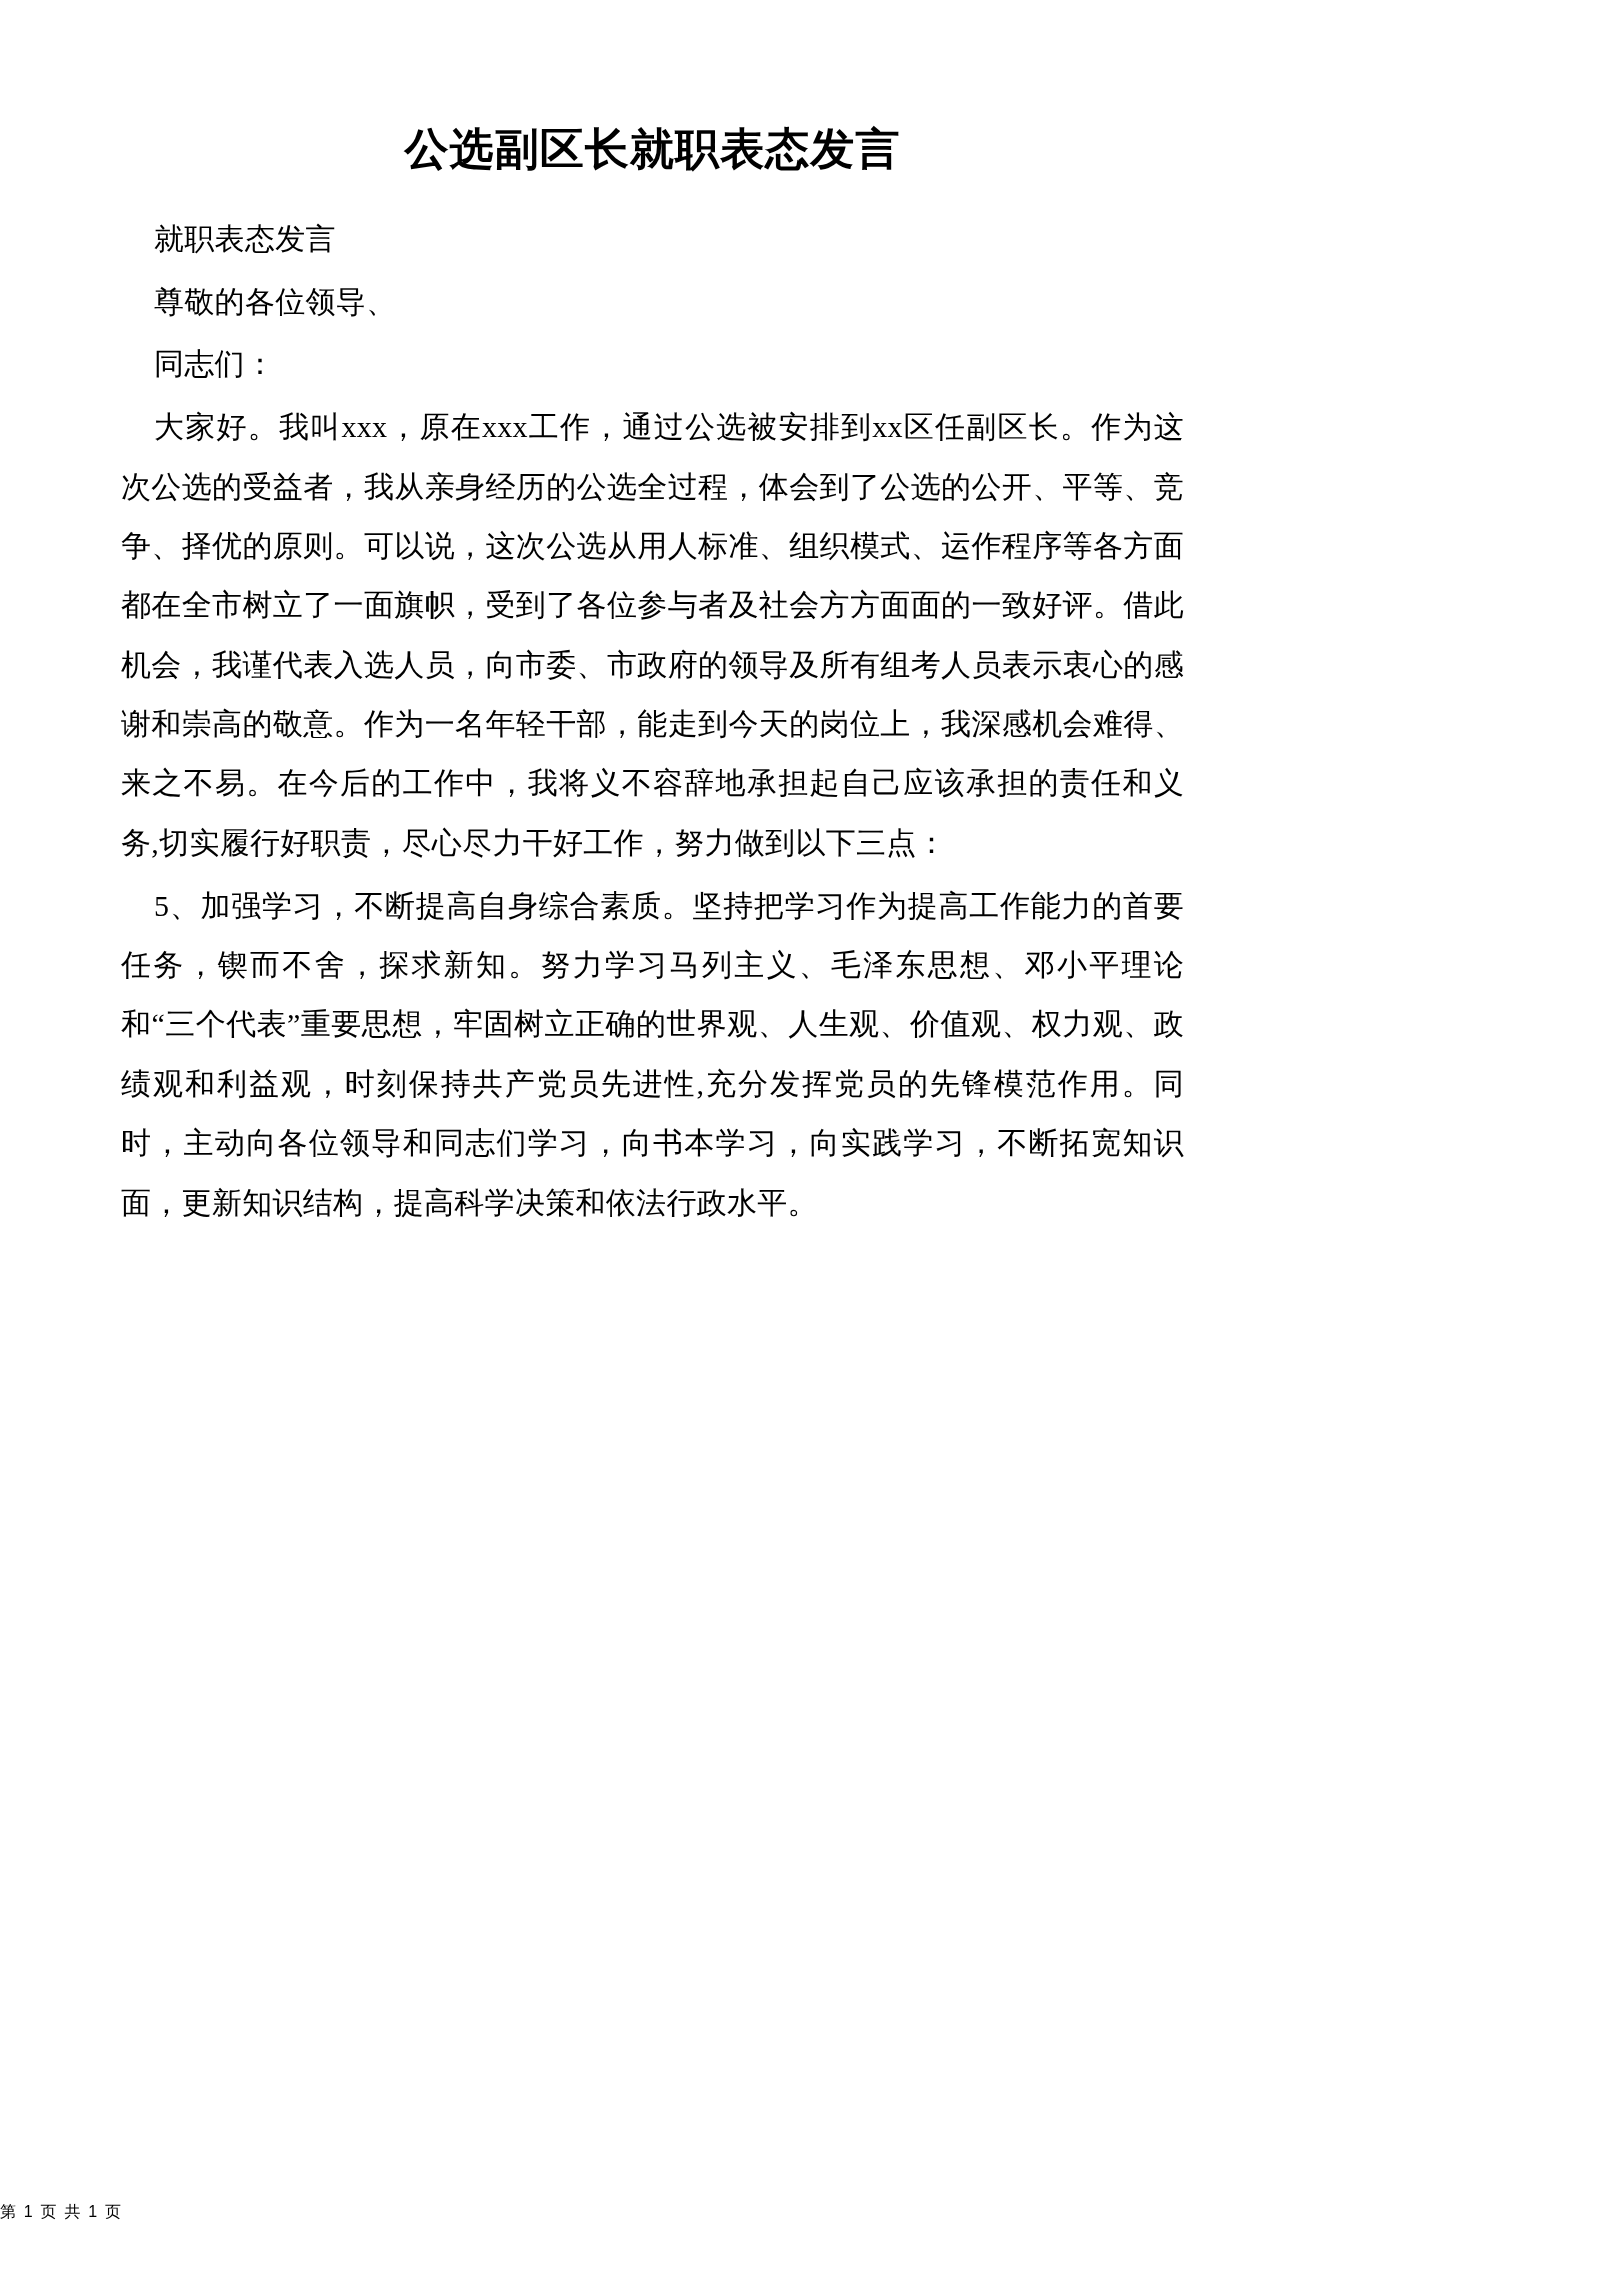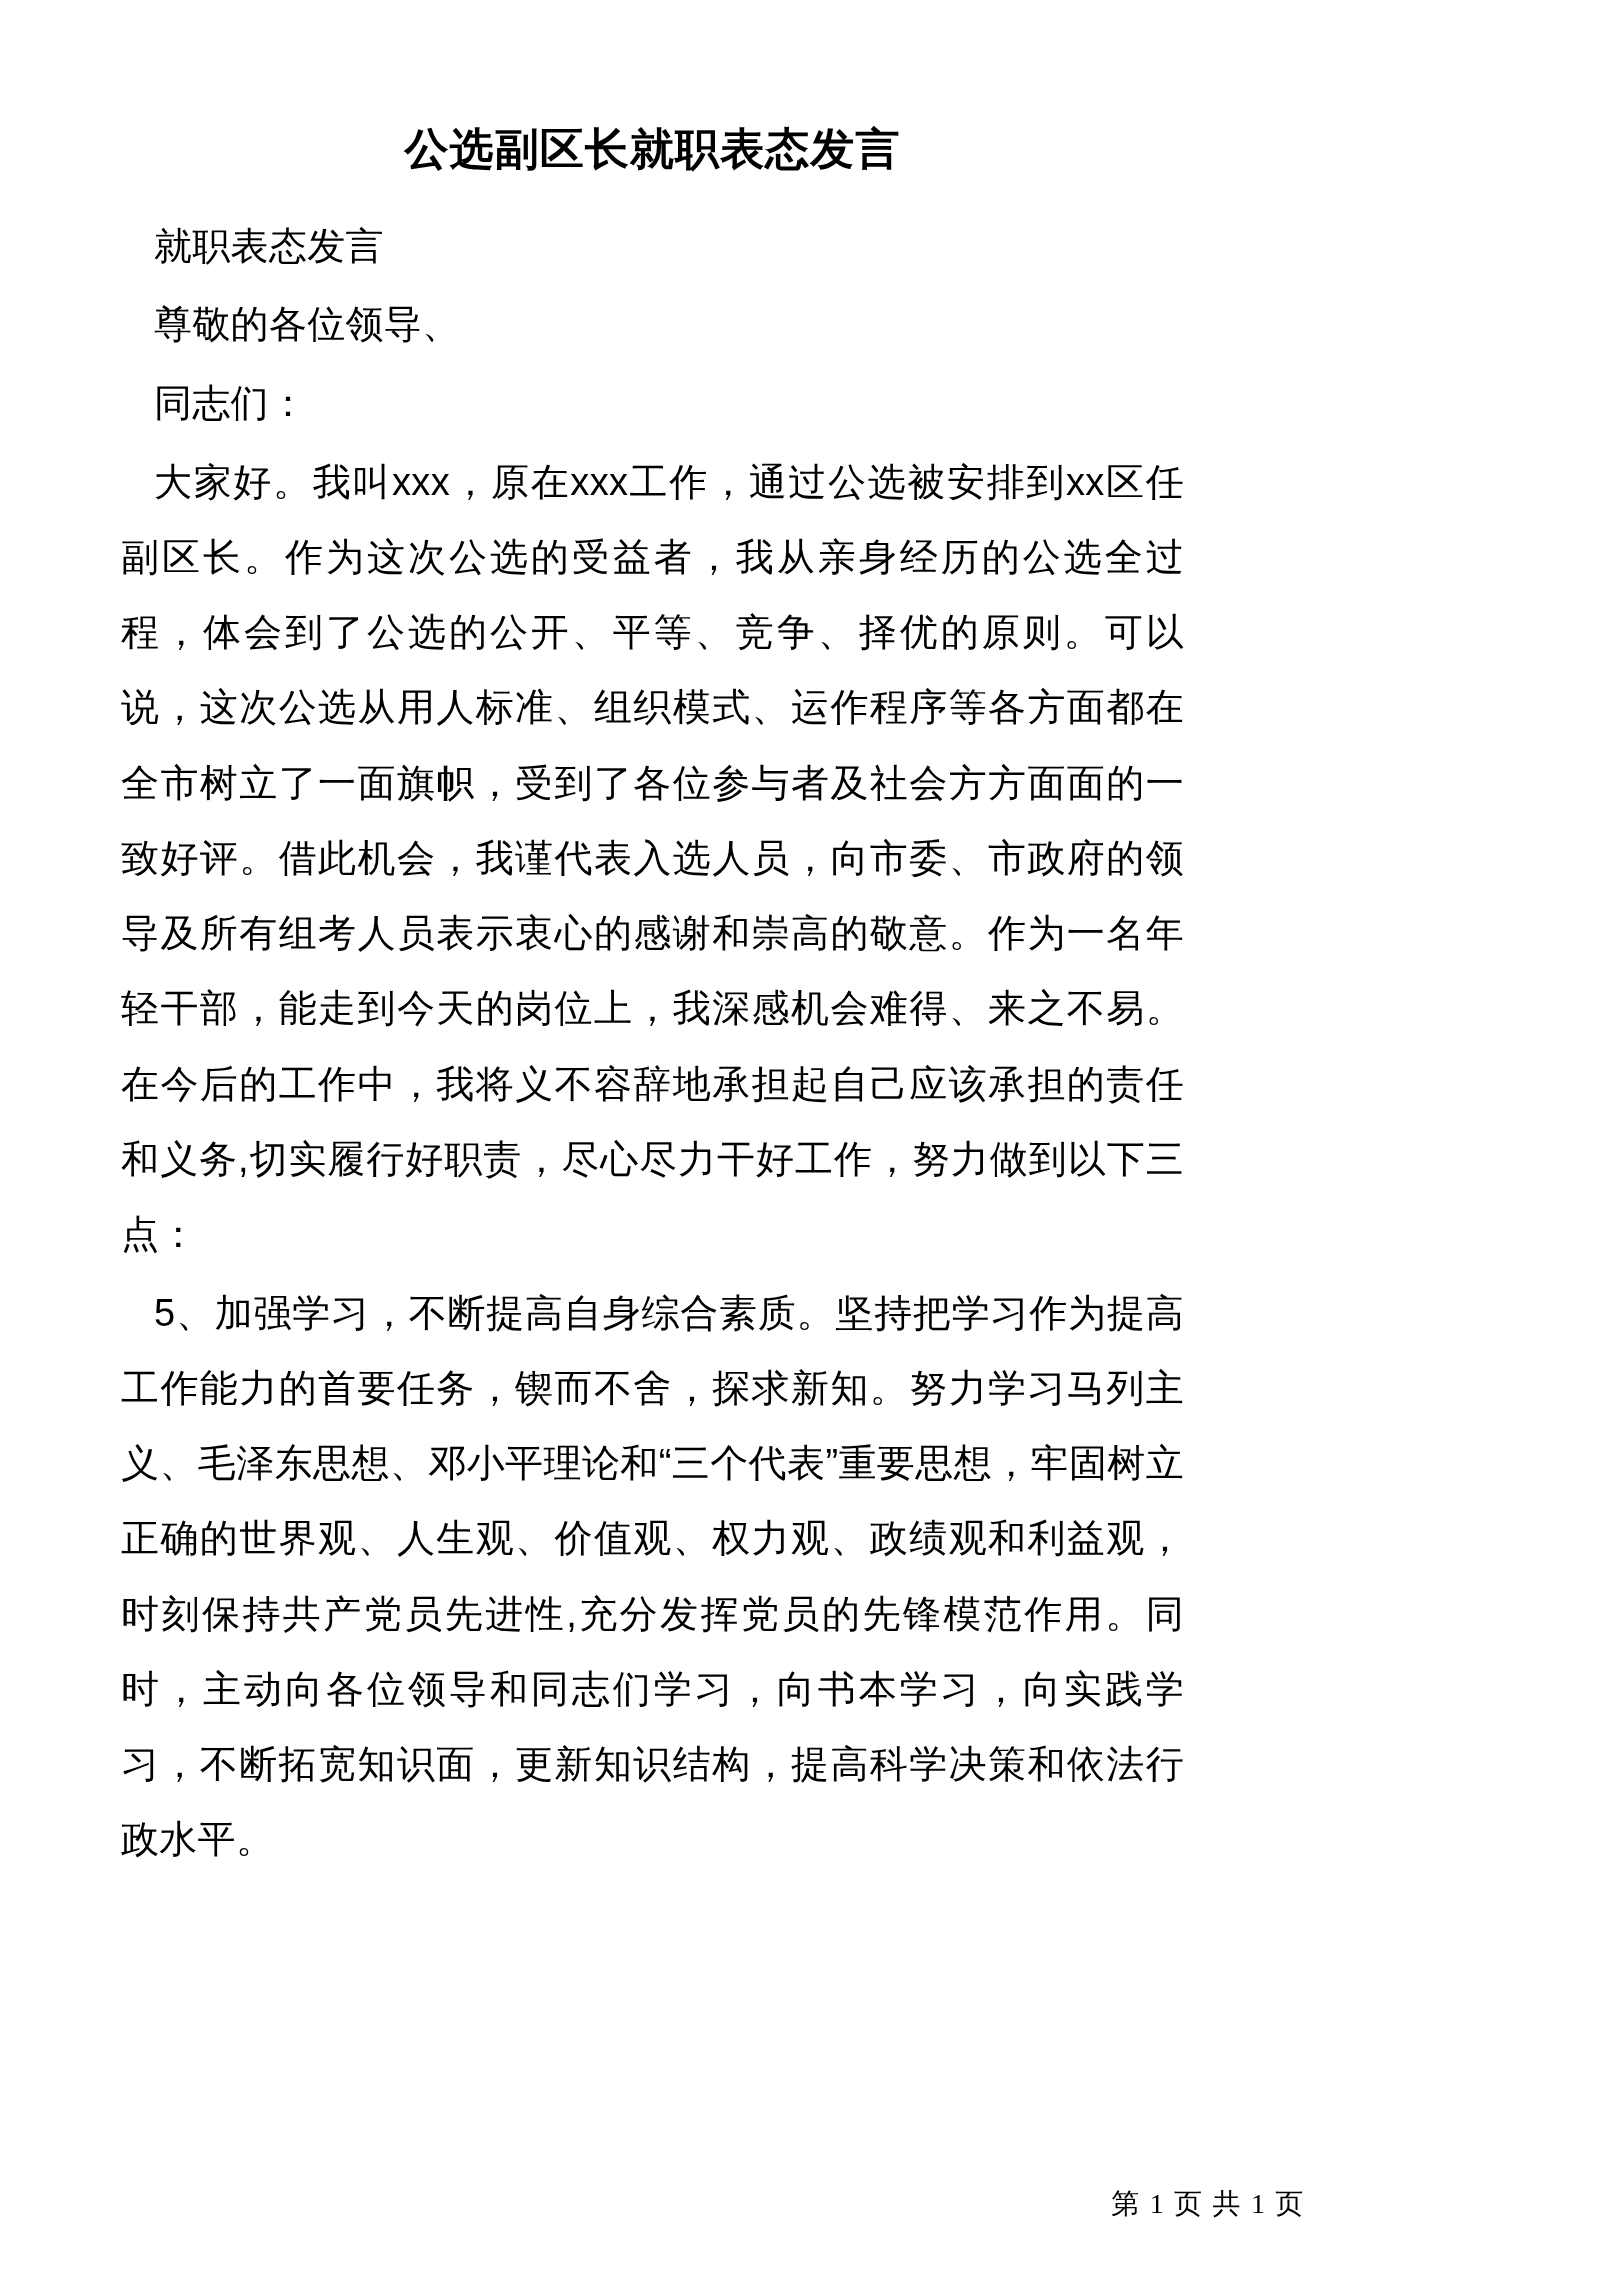--- a/index.html
+++ b/index.html
@@ -23,43 +23,43 @@
     font-family: "DejaVu Sans", sans-serif;
     font-weight: bold;
     font-size: 44px;
     line-height: 1.2;
     text-align: center;
     color: #000000;
     margin: 25px 0 33px 0;
     letter-spacing: 1.1px;
   }
   .body-block {
-    font-family: Liberation Sans, sans-serif;
-    font-size: 38px;
+    font-family: Liberation Serif, serif;
+    font-size: 30px;
     line-height: 1.98;
     color: #000000;
     text-align: justify;
     text-justify: inter-ideograph;
   }
   .para {
     margin: 0 0 3.4px 0;
     text-indent: 33px;
     letter-spacing: 0.3px;
   }
   .para.short {
     text-align: left;
   }
   .footer {
     position: absolute;
     left: 0;
     right: 0;
     bottom: 72px;
-    text-align: right;
-    font-family: Liberation Serif, serif;
-    font-size: 28px;
+    text-align: left;
+    font-family: Liberation Sans, sans-serif;
+    font-size: 16px;
     color: #000000;
     letter-spacing: 1.7px;
   }
 </style>
 </head>
 <body>
 
 <div class="page">
 
   <h1 class="doc-title">公选副区长就职表态发言</h1>

